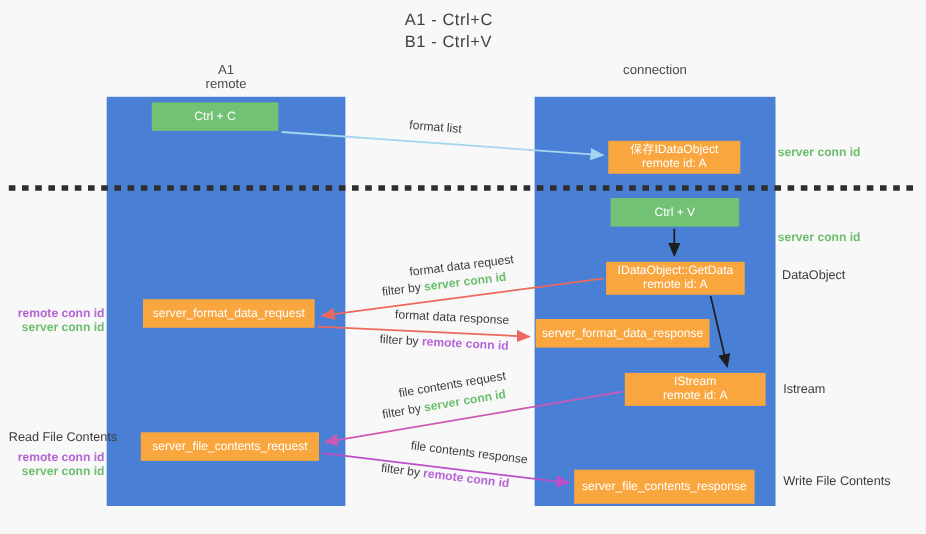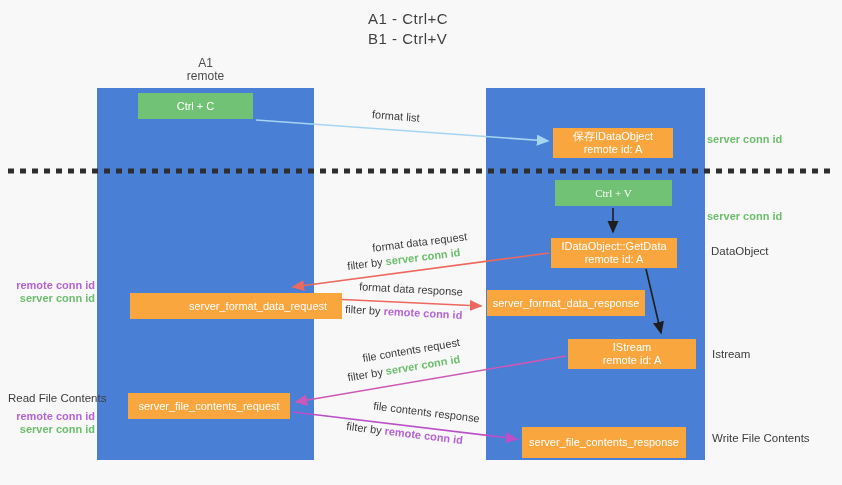--- a/index.html
+++ b/index.html
@@ -34,20 +34,21 @@
   <div class="abs title" style="left:368px;top:9px;">
     <div>A1 - Ctrl+C</div>
     <div>B1 - Ctrl+V</div>
   </div>
 
   <div class="abs col-header" style="left:97px;top:57px;width:217px;">
     <div>A1</div>
     <div>remote</div>
   </div>
   <div class="abs col-header" style="left:486px;top:57px;width:219px;">
+    <div>connection</div>
   </div>
 
   <div class="abs col" style="left:97px;top:88px;width:217px;height:372px;"></div>
   <div class="abs col" style="left:486px;top:88px;width:219px;height:372px;"></div>
 
   <svg class="overlay" width="842" height="485" viewBox="0 0 842 485">
     <defs>
       <marker id="mk-blue" markerWidth="9" markerHeight="8" refX="7" refY="3.5" orient="auto">
         <path d="M0,0 L8,3.5 L0,7 Z" fill="#a5d5f0"></path>
       </marker>
@@ -79,34 +80,34 @@
 
     <line x1="566" y1="356" x2="296" y2="402" stroke="#cd59b6" stroke-width="1.6" marker-end="url(#mk-mag1)"></line>
 
     <line x1="293" y1="412" x2="517" y2="439" stroke="#bb50c9" stroke-width="1.6" marker-end="url(#mk-mag2)"></line>
   </svg>
 
   <div class="abs node node-green" style="left:138px;top:93px;width:115px;height:26px;">
     <span>Ctrl + C</span>
   </div>
 
-  <div class="abs node node-orange" style="left:130px;top:293px;width:168px;height:26px;padding-left:44px;">
+  <div class="abs node node-orange" style="left:130px;top:272px;width:156px;height:26px;">
     <span>server_format_data_request</span>
   </div>
 
   <div class="abs node node-orange" style="left:128px;top:393px;width:162px;height:26px;">
     <span>server_file_contents_request</span>
   </div>
 
   <div class="abs node node-orange" style="left:553px;top:128px;width:120px;height:30px;">
     <span>保存IDataObject</span>
     <span>remote id: A</span>
   </div>
 
-  <div class="abs node node-green" style="left:555px;top:180px;width:117px;height:26px;font-family:Liberation Serif, serif;">
+  <div class="abs node node-green" style="left:555px;top:180px;width:117px;height:26px;">
     <span>Ctrl + V</span>
   </div>
 
   <div class="abs node node-orange" style="left:551px;top:238px;width:126px;height:30px;">
     <span>IDataObject::GetData</span>
     <span>remote id: A</span>
   </div>
 
   <div class="abs node node-orange" style="left:487px;top:290px;width:158px;height:26px;">
     <span>server_format_data_response</span>

